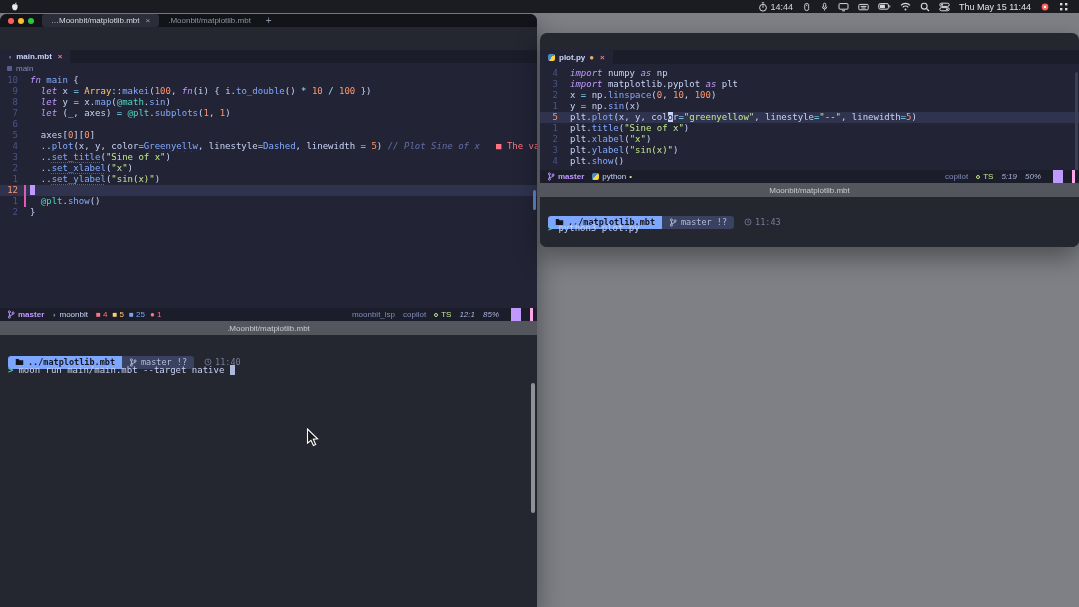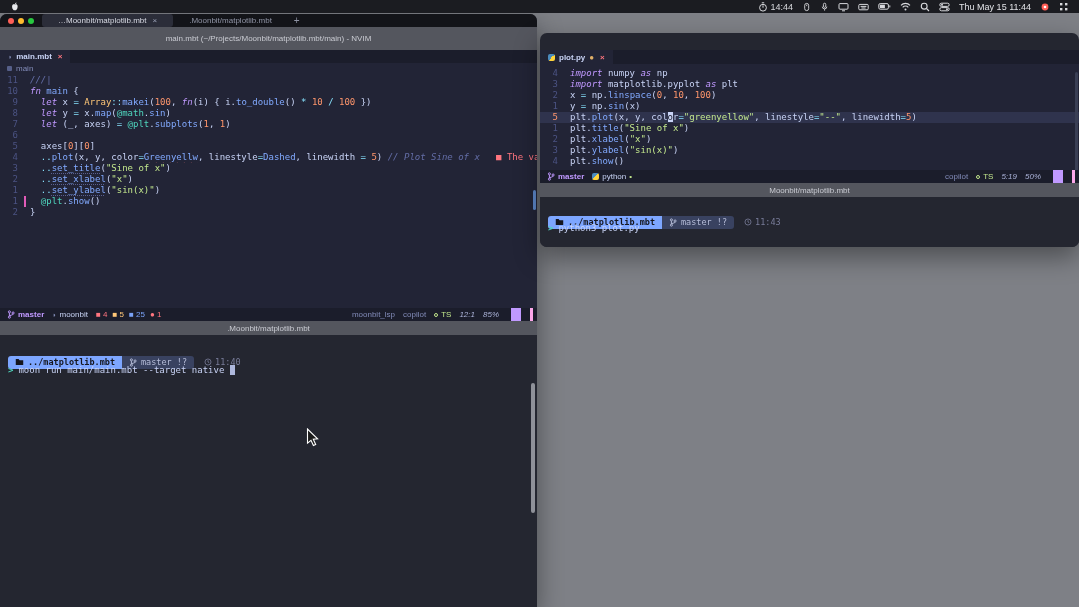--- a/index.html
+++ b/index.html
@@ -26,21 +26,21 @@
   .win-left{left:0;top:14px;width:537px;height:593px;border-radius:7px 7px 0 0;}
   .win-right{left:540px;top:33px;width:539px;height:214px;border-radius:7px;}
 
   
   .wtabs{position:absolute;top:0;left:0;right:0;height:13px;background:#131419;
     display:flex;align-items:center;padding:0 4px;border-radius:7px 7px 0 0;}
   .tl{display:flex;gap:4px;margin:0 8px 0 4px;}
   .tl i{width:6px;height:6px;border-radius:50%;display:inline-block;}
   .tl .r{background:#ff5f57;} .tl .y{background:#febc2e;} .tl .g{background:#28c840;}
   .tl.dim i{background:#5c5e66;}
-  .wtab{height:13px;display:flex;align-items:center;gap:6px;padding:0 16px;
+  .wtab{height:13px;display:flex;align-items:center;gap:6px;padding:0 9px;
     font-size:8px;color:#8f93a4;white-space:nowrap;}
   .wtab.active{background:#2b2d39;color:#d8dae3;border-radius:3px;}
   .wtab-close{color:#9aa0b5;}
   .wtab-add{color:#8f93a4;font-size:10px;margin-left:6px;}
 
   
   .ptitle{position:absolute;left:0;right:0;background:#54565e;color:#c9cbd2;
     font-size:8px;display:flex;align-items:center;justify-content:center;white-space:nowrap;}
   .pt-top-l{top:13px;height:23px;}
   .pt-mid-l{top:307px;height:14px;}
@@ -227,48 +227,45 @@
       <div class="wtab active">
         <span>…Moonbit/matplotlib.mbt</span>
         <span class="wtab-close">×</span>
       </div>
       <div class="wtab">
         <span>.Moonbit/matplotlib.mbt</span>
       </div>
       <span class="wtab-add">+</span>
     </div>
 
-    <div class="ptitle pt-top-l">
-      <span>main.mbt (~/Projects/Moonbit/matplotlib.mbt/main) - NVIM</span>
-    </div>
 
     <div class="editor ed-left">
       <div class="bufline">
         <div class="buftab">
           <span class="bicon">◗</span>
           <span>main.mbt</span>
           <span class="bclose">×</span>
         </div>
       </div>
       <div class="winbar">
         <span class="wbico"></span>
         <span>main</span>
       </div>
       <div class="code code-left" id="left-code">
-          <div class="crow"><span class="gut">11</span><span class="sgn"></span><span class="ctext"><span class="cm">///|</span></span></div>
           <div class="crow"><span class="gut">10</span><span class="sgn"></span><span class="ctext"><span class="kw">fn</span><span class="tx"> </span><span class="fn">main</span><span class="tx"> {</span></span></div>
           <div class="crow"><span class="gut">9</span><span class="sgn"></span><span class="ctext"><span class="tx">  </span><span class="kw">let</span><span class="tx"> x </span><span class="op">=</span><span class="tx"> </span><span class="ty">Array</span><span class="op">::</span><span class="fn">makei</span><span class="tx">(</span><span class="num">100</span><span class="tx">, </span><span class="kw">fn</span><span class="tx">(i) { i.</span><span class="fn">to_double</span><span class="tx">() </span><span class="op">*</span><span class="tx"> </span><span class="num">10</span><span class="tx"> </span><span class="op">/</span><span class="tx"> </span><span class="num">100</span><span class="tx"> })</span></span></div>
           <div class="crow"><span class="gut">8</span><span class="sgn"></span><span class="ctext"><span class="tx">  </span><span class="kw">let</span><span class="tx"> y </span><span class="op">=</span><span class="tx"> x.</span><span class="fn">map</span><span class="tx">(</span><span class="ns">@math</span><span class="tx">.</span><span class="fn">sin</span><span class="tx">)</span></span></div>
           <div class="crow"><span class="gut">7</span><span class="sgn"></span><span class="ctext"><span class="tx">  </span><span class="kw">let</span><span class="tx"> (_, axes) </span><span class="op">=</span><span class="tx"> </span><span class="ns">@plt</span><span class="tx">.</span><span class="fn">subplots</span><span class="tx">(</span><span class="num">1</span><span class="tx">, </span><span class="num">1</span><span class="tx">)</span></span></div>
           <div class="crow"><span class="gut">6</span><span class="sgn"></span><span class="ctext"></span></div>
           <div class="crow"><span class="gut">5</span><span class="sgn"></span><span class="ctext"><span class="tx">  axes[</span><span class="num">0</span><span class="tx">][</span><span class="num">0</span><span class="tx">]</span></span></div>
           <div class="crow"><span class="gut">4</span><span class="sgn"></span><span class="ctext"><span class="tx">  </span><span class="op">..</span><span class="fn">plot</span><span class="tx">(x, y, color</span><span class="op">=</span><span class="err">Greenyellw</span><span class="tx">, linestyle</span><span class="op">=</span><span class="fn">Dashed</span><span class="tx">, linewidth </span><span class="op">=</span><span class="tx"> </span><span class="num">5</span><span class="tx">) </span><span class="cm">// Plot Sine of x</span><span class="tx">   </span><span class="diag">■ The varia</span></span></div>
           <div class="crow"><span class="gut">3</span><span class="sgn"></span><span class="ctext"><span class="tx">  </span><span class="op">..</span><span class="und">set_title</span><span class="tx">(</span><span class="str">"Sine of x"</span><span class="tx">)</span></span></div>
           <div class="crow"><span class="gut">2</span><span class="sgn"></span><span class="ctext"><span class="tx">  </span><span class="op">..</span><span class="und">set_xlabel</span><span class="tx">(</span><span class="str">"x"</span><span class="tx">)</span></span></div>
           <div class="crow"><span class="gut">1</span><span class="sgn"></span><span class="ctext"><span class="tx">  </span><span class="op">..</span><span class="und">set_ylabel</span><span class="tx">(</span><span class="str">"sin(x)"</span><span class="tx">)</span></span></div>
+          <div class="crow cl"><span class="gut cn">12</span><span class="sgn"><span class="sbar"></span></span><span class="ctext"><span class="lcur"> </span></span></div>
           <div class="crow"><span class="gut">1</span><span class="sgn"><span class="sbar"></span></span><span class="ctext"><span class="tx">  </span><span class="ns">@plt</span><span class="tx">.</span><span class="fn">show</span><span class="tx">()</span></span></div>
           <div class="crow"><span class="gut">2</span><span class="sgn"></span><span class="ctext"><span class="tx">}</span></span></div>
         </div>
       <span class="edscroll"></span>
     </div>
 
     <div class="statusline sl-left">
       <span class="sl-branch">
         <svg width="8" height="9" viewBox="0 0 10 11" stroke="#c099ff" fill="none" stroke-width="1.2">
             <circle cx="3" cy="2.2" r="1.3"></circle>

